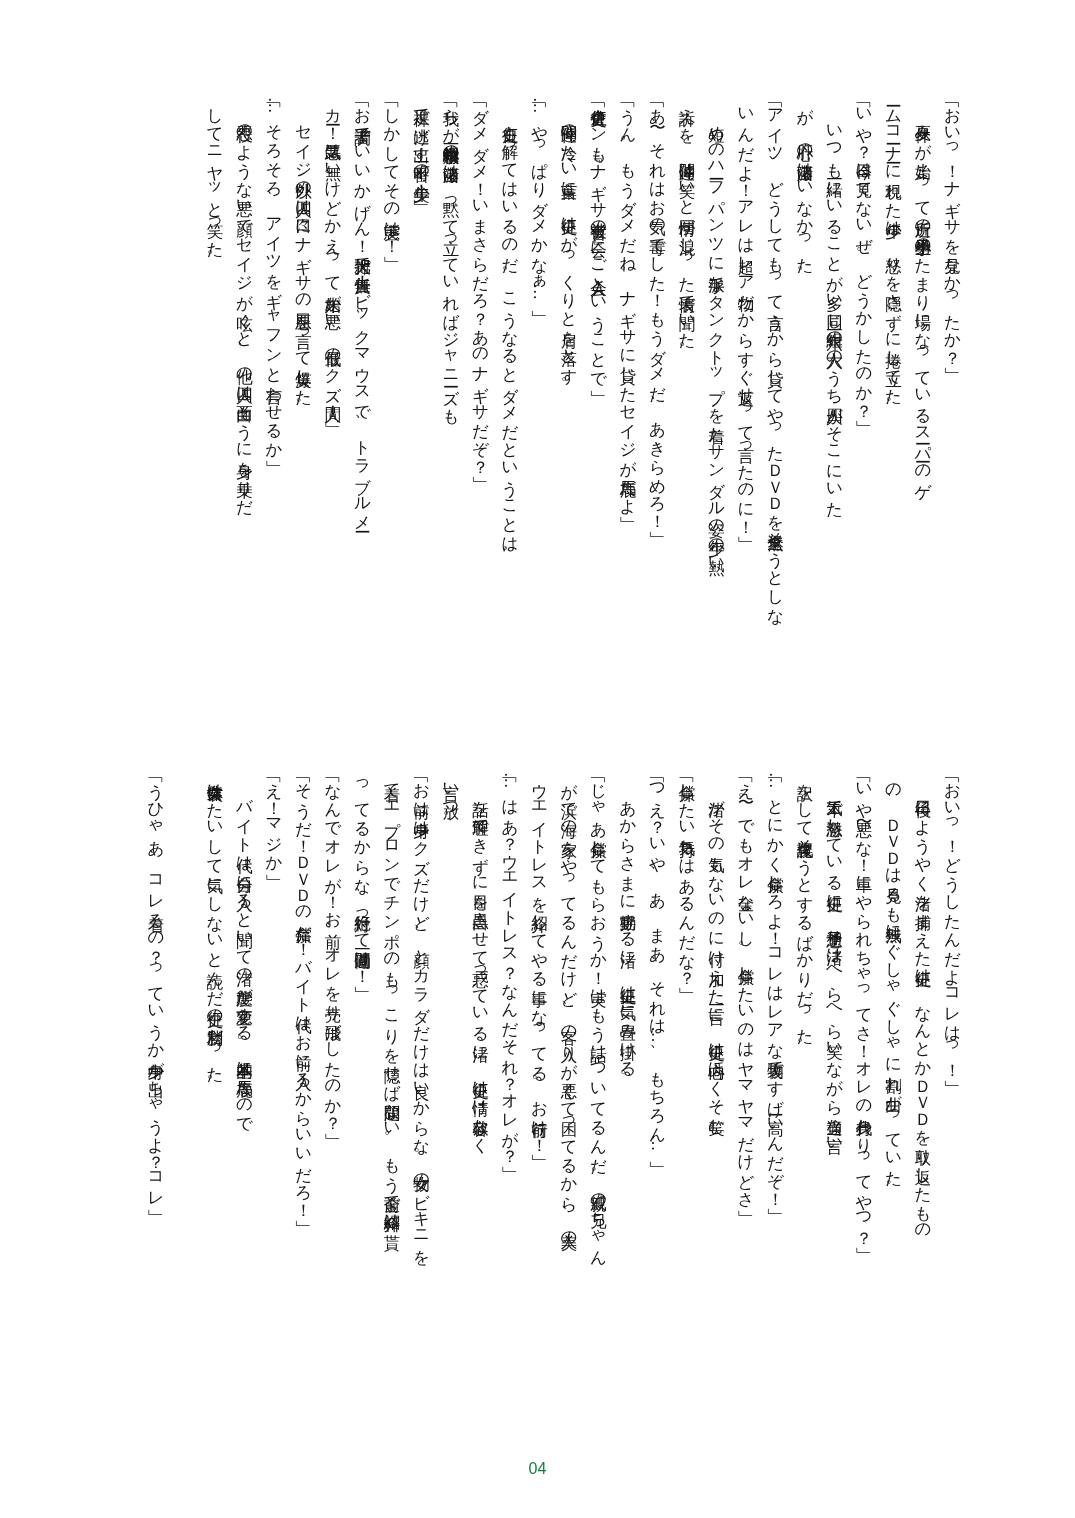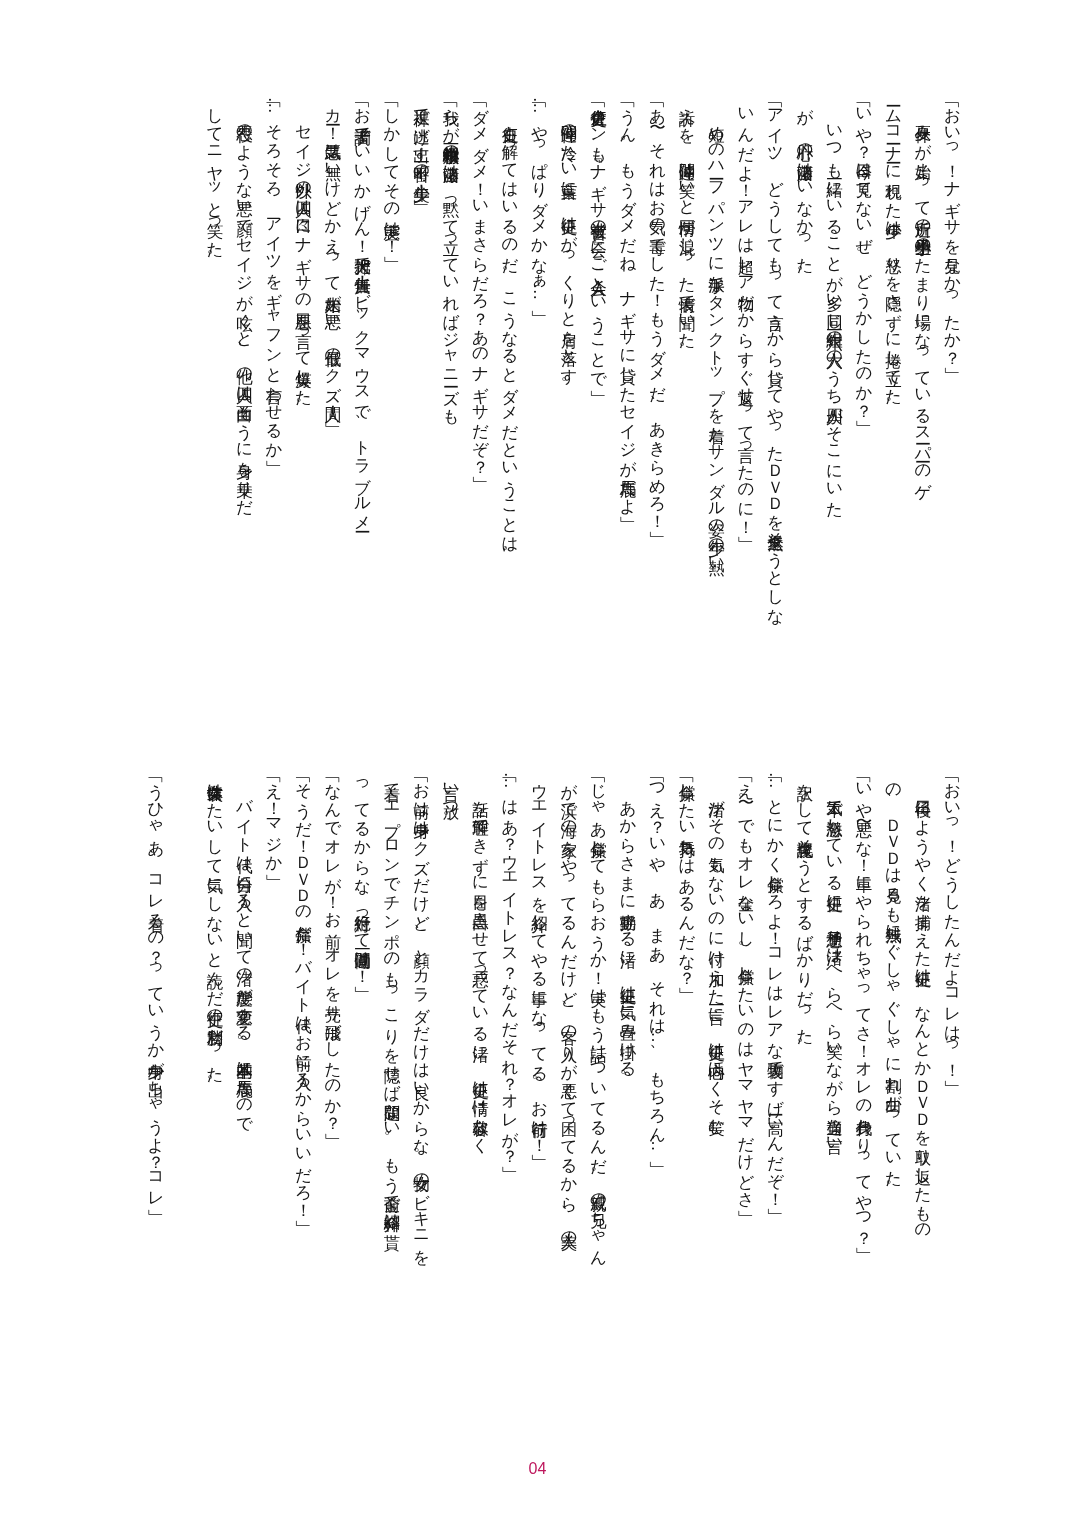--- a/index.html
+++ b/index.html
@@ -43,21 +43,21 @@
     right: 108px;
     height: 650px;
   }
   .page-number {
     position: absolute;
     top: 1460px;
     left: 50%;
     transform: translateX(-50%);
     font-family: "Liberation Sans", "DejaVu Sans", sans-serif;
     font-size: 16px;
-    color: #be185d;
+    color: #15803d;
   }
 </style>
 </head>
 <body>
 
 <div class="page">
 
   <div class="vblock block-top"><div class="tline">「おいっ！ナギサを見なかったか？」</div><div class="tline">　夏休みが始まって近所の男子小学生のたまり場になっているスーパーのゲ</div><div class="tline">ームコーナーに現れた少年は、怒りを隠さずに捲し立てた。</div><div class="tline">「いや？今日は見てないぜ。どうかしたのか？」</div><div class="tline">　いつも一緒にいることが多い同じ六年一組の六人のうち四人がそこにいた</div><div class="tline">が、肝心の山藤渚はいなかった。</div><div class="tline">「アイツ、どうしてもって言うから貸してやったＤＶＤを全然返そうとしな</div><div class="tline">いんだよ！アレは超レア物だからすぐ返せって言ったのに！」</div><div class="tline">　短めのハーフパンツに派手なタンクトップを着たサンダル姿の少年の熱い</div><div class="tline">訴えを、仲間達は笑いと同情が混じった表情で聞いた。</div><div class="tline">「あ〜、それはお気の毒でした！もうダメだ、あきらめろ！」</div><div class="tline">「うん。もうダメだね。ナギサに貸したセイジが馬鹿だよ」</div><div class="tline">「佐倉征史クンも『ナギサ被害者の会』にご入会ということで」</div><div class="tline">　仲間達の冷たい言葉に、征史はがっくりと肩を落とす。</div><div class="tline">「…やっぱりダメかなぁ…」</div><div class="tline">　征史も解ってはいるのだ。こうなるとダメだということは。</div><div class="tline">「ダメダメ！いまさらだろ？あのナギサだぞ？」</div><div class="tline">「我らが竹鋸小学校六年一組の山藤渚は、黙って立っていればジャニーズも</div><div class="tline">裸足で逃げ出す町一番の美少年！」</div><div class="tline">「しかしてその実態は！」</div><div class="tline">「お調子者でいいかげん！大雑把で無責任！ビックマウスで、トラブルメー</div><div class="tline">カー！悪気は無いけどかえって始末が悪い、最低のクズ人間！」</div><div class="tline">　セイジ以外の四人は口々にナギサの悪口を言って爆笑した。</div><div class="tline">「…そろそろ、アイツをギャフンと言わせるか」</div><div class="tline">　悪役のような悪い顔でセイジが呟くと、他の四人は面白そうに身を乗りだ</div><div class="tline">してニヤッと笑った。</div></div>
 
   <div class="vblock block-bottom"><div class="tline">「おいっ！どうしたんだよコレはっ！」</div><div class="tline">　二日後にようやく渚を捕まえた征史は、なんとかＤＶＤを取り返したもの</div><div class="tline">の、ＤＶＤは見るも無残にぐしゃぐしゃに割れ曲がっていた。</div><div class="tline">「いや〜悪いな！車にやられちゃってさ！オレの身代わりってやつ？」</div><div class="tline">　本気で激怒している征史に、予想通り渚はへらへら笑いながら適当な言い</div><div class="tline">訳をして誤魔化そうとするばかりだった。</div><div class="tline">「…とにかく弁償しろよ！コレはレアな裏物ですげー高いんだぞ！」</div><div class="tline">「え〜。でもオレ金ないし。弁償したいのはヤマヤマだけどさ」</div><div class="tline">　渚がその気もないのに付け加えた一言に、征史は内心ほくそ笑む。</div><div class="tline">「弁償したい気持ちはあるんだな？」</div><div class="tline">「つえ？いや、あ、まあ、それは…、もちろん…」</div><div class="tline">　あからさまに動揺する渚に、征史は一気に畳み掛ける。</div><div class="tline">「じゃあ弁償してもらおうか！実はもう話はついてるんだ。親戚の兄ちゃん</div><div class="tline">が浜で海の家をやってるんだけど、客の入りが悪くて困ってるから、美人の</div><div class="tline">ウエイトレスを紹介してやる事になってる。お前行け！」</div><div class="tline">「…はあ？ウエイトレス？なんだそれ？オレが？」</div><div class="tline">　話を理解できずに目を白黒させて戸惑っている渚に、征史は情け容赦なく</div><div class="tline">言い放つ。</div><div class="tline">「お前は中身はクズだけど、顔とカラダだけは良いからな。女物のビキニを</div><div class="tline">着てエプロンでチンポのもっこりを隠せば問題ない。もう前金で紹介料は貰</div><div class="tline">ってるからな、絶対行って一週間働け！」</div><div class="tline">「なんでオレが！お前、オレを売り飛ばしたのか？」</div><div class="tline">「そうだ！ＤＶＤの弁償だ！バイト代はお前に入るからいいだろ！」</div><div class="tline">「え！マジか」</div><div class="tline">　バイト代は自分に入ると聞いて渚の態度が急変する。基本的に馬鹿なので</div><div class="tline">女装自体はたいして気にしないと読んだ征史の勝利だった。</div><div class="tline">　</div><div class="tline">「うひゃあ、コレ着るの？っていうか中身が出ちゃうよ？コレ」</div></div>

